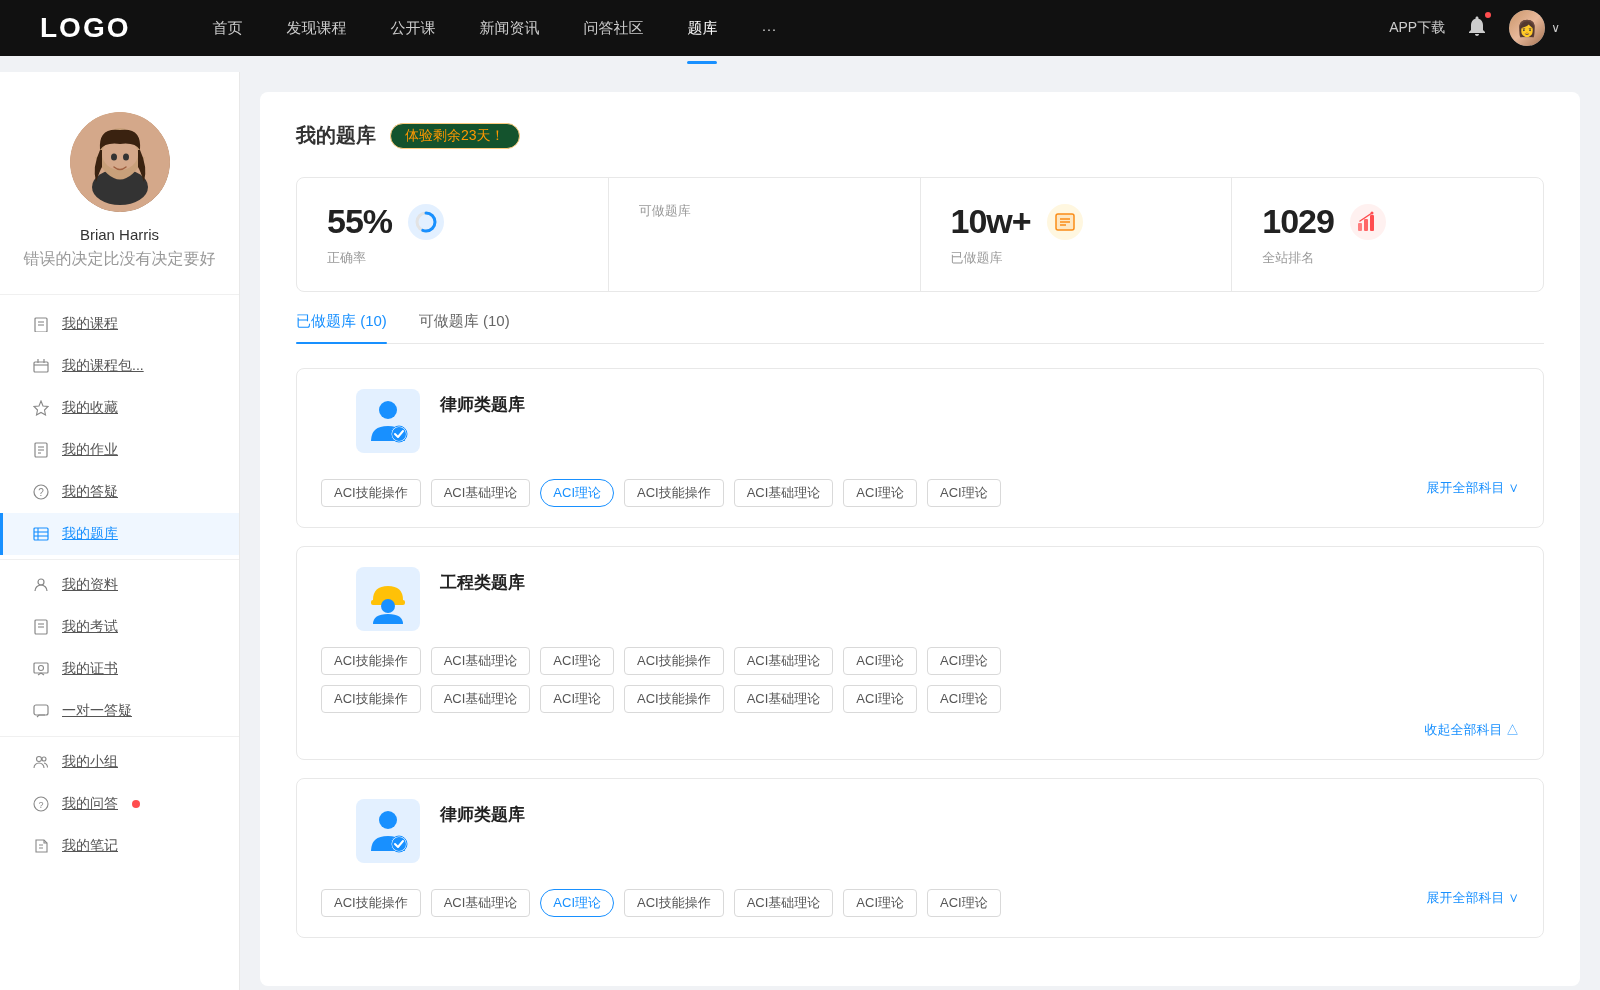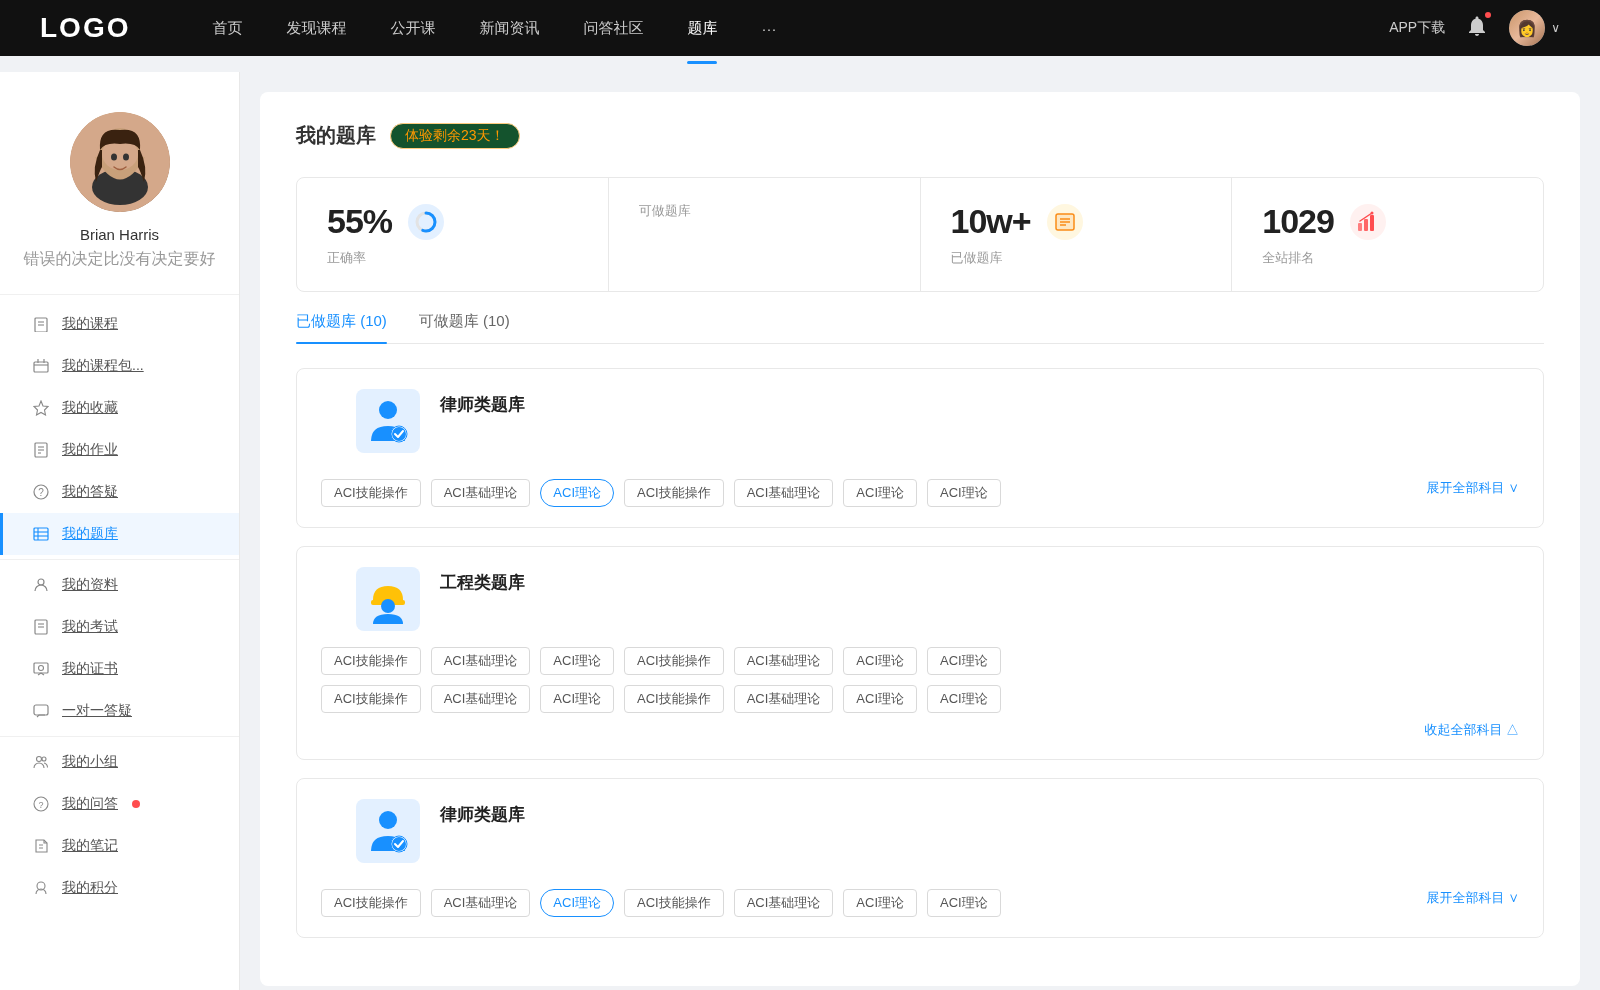--- a/index.html
+++ b/index.html
@@ -543,29 +543,20 @@
         <span class="menu-icon">
           <svg width="16" height="16" viewBox="0 0 16 16" fill="none">
               <path d="M3 2h8l3 3v9H3z" stroke="#888" stroke-width="1.1"></path>
               <line x1="6" y1="7" x2="10" y2="7" stroke="#888" stroke-width="1"></line>
               <line x1="6" y1="10" x2="10" y2="10" stroke="#888" stroke-width="1"></line>
               <path d="M11 2v3h3" stroke="#888" stroke-width="1.1" fill="none"></path>
             </svg>
         </span>
         <span class="menu-label">我的笔记</span>
       </div>
-      <div class="menu-item">
-        <span class="menu-icon">
-          <svg width="16" height="16" viewBox="0 0 16 16" fill="none">
-              <circle cx="8" cy="6" r="4" stroke="#888" stroke-width="1.1"></circle>
-              <path d="M3 14c0-2.8 2.2-5 5-5s5 2.2 5 5" stroke="#888" stroke-width="1.1" fill="none"></path>
-            </svg>
-        </span>
-        <span class="menu-label">我的积分</span>
-      </div>
     </div>
   </aside>
 
   <main class="content-area">
 
     <div class="page-header">
       <h1 class="page-title">我的题库</h1>
       <span class="trial-badge">体验剩余23天！</span>
     </div>
 

